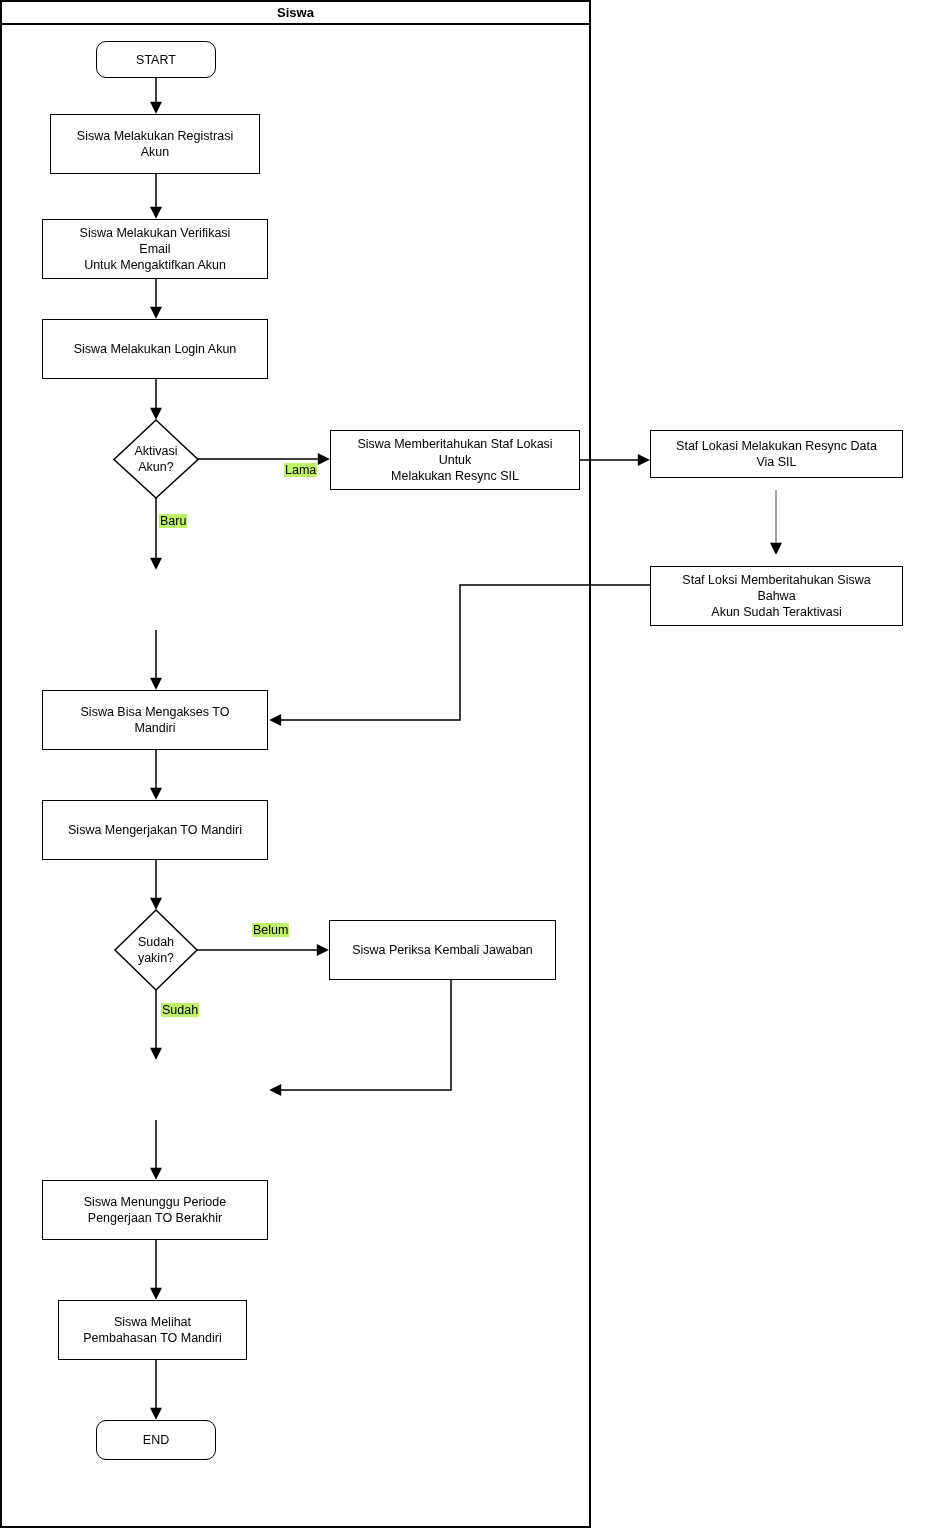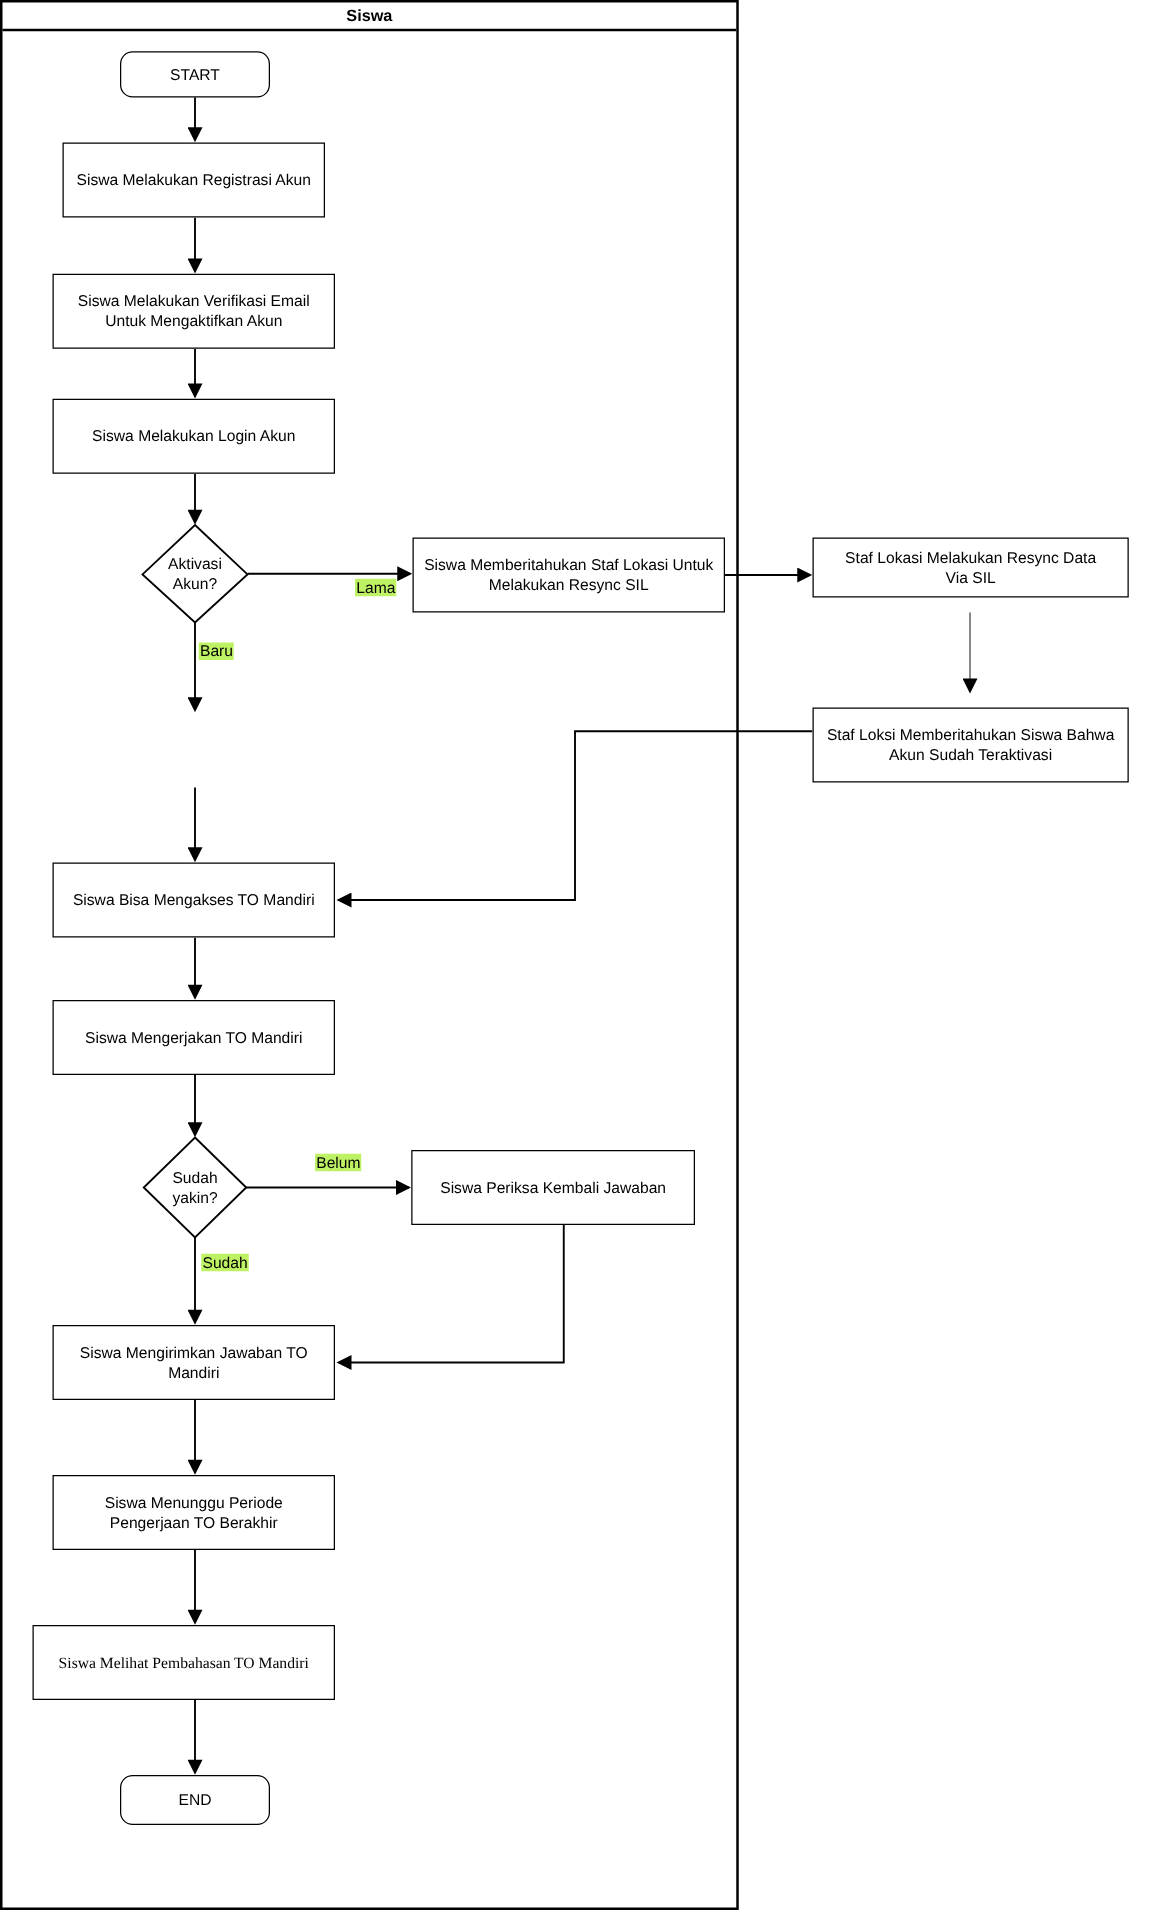--- a/index.html
+++ b/index.html
@@ -19,21 +19,21 @@
     border-bottom:2px solid #000;
     display:flex;align-items:center;justify-content:center;
     font-weight:bold;font-size:13px;
   }
   svg.overlay{position:absolute;left:0;top:0;pointer-events:none;}
   .node{
     position:absolute;box-sizing:border-box;
     background:#fff;border:1.5px solid #000;
     display:flex;align-items:center;justify-content:center;
     text-align:center;font-size:12.5px;line-height:1.28;
-    white-space:pre-line;padding:0 3px;
+    white-space:pre-line;padding:0 20px;
   }
   .terminator{border-radius:10px;}
   .decision-label{
     position:absolute;display:flex;align-items:center;justify-content:center;
     text-align:center;font-size:12.5px;line-height:1.28;white-space:pre-line;
     background:transparent;
   }
   .edge-label{
     position:absolute;font-size:12.5px;background:#bef264;padding:0 1px;
   }
@@ -44,21 +44,21 @@
   #n-login{left:42px;top:319px;width:226px;height:60px;}
   #n-memberitahukan{left:330px;top:430px;width:250px;height:60px;}
   #n-resync{left:650px;top:430px;width:253px;height:48px;}
   #n-teraktivasi{left:650px;top:566px;width:253px;height:60px;}
   #n-mengisi{left:42px;top:570px;width:226px;height:60px;}
   #n-mengakses{left:42px;top:690px;width:226px;height:60px;}
   #n-mengerjakan{left:42px;top:800px;width:226px;height:60px;}
   #n-periksa{left:329px;top:920px;width:227px;height:60px;}
   #n-mengirimkan{left:42px;top:1060px;width:226px;height:60px;}
   #n-menunggu{left:42px;top:1180px;width:226px;height:60px;}
-  #n-melihat{left:26px;top:1300px;width:242px;height:60px;font-family:Liberation Serif, serif;}
+  #n-melihat{left:58px;top:1300px;width:189px;height:60px;}
   #n-end{left:96px;top:1420px;width:120px;height:40px;}
   #d1-label{left:114px;top:420px;width:84px;height:78px;}
   #d2-label{left:115px;top:910px;width:82px;height:80px;}
   #lbl-lama{left:284px;top:463px;}
   #lbl-baru{left:159px;top:514px;}
   #lbl-belum{left:252px;top:923px;}
   #lbl-sudah{left:161px;top:1003px;}
 </style>
 </head>
 <body>
@@ -112,21 +112,20 @@
 Melakukan Resync SIL</div>
   <div class="node" id="n-resync">Staf Lokasi Melakukan Resync Data
 Via SIL</div>
   <div class="node" id="n-teraktivasi">Staf Loksi Memberitahukan Siswa Bahwa
 Akun Sudah Teraktivasi</div>
   <div class="node" id="n-mengakses">Siswa Bisa Mengakses TO Mandiri</div>
   <div class="node" id="n-mengerjakan">Siswa Mengerjakan TO Mandiri</div>
   <div class="decision-label" id="d2-label">Sudah
 yakin?</div>
   <div class="node" id="n-periksa">Siswa Periksa Kembali Jawaban</div>
-  <div class="node" id="n-mengirimkan">Siswa Mengirimkan Jawaban TO Mandiri</div>
   <div class="node" id="n-menunggu">Siswa Menunggu Periode
 Pengerjaan TO Berakhir</div>
   <div class="node" id="n-melihat">Siswa Melihat Pembahasan TO Mandiri</div>
   <div class="node terminator" id="n-end">END</div>
 
   <div class="edge-label" id="lbl-lama">Lama</div>
   <div class="edge-label" id="lbl-baru">Baru</div>
   <div class="edge-label" id="lbl-belum">Belum</div>
   <div class="edge-label" id="lbl-sudah">Sudah</div>
 

